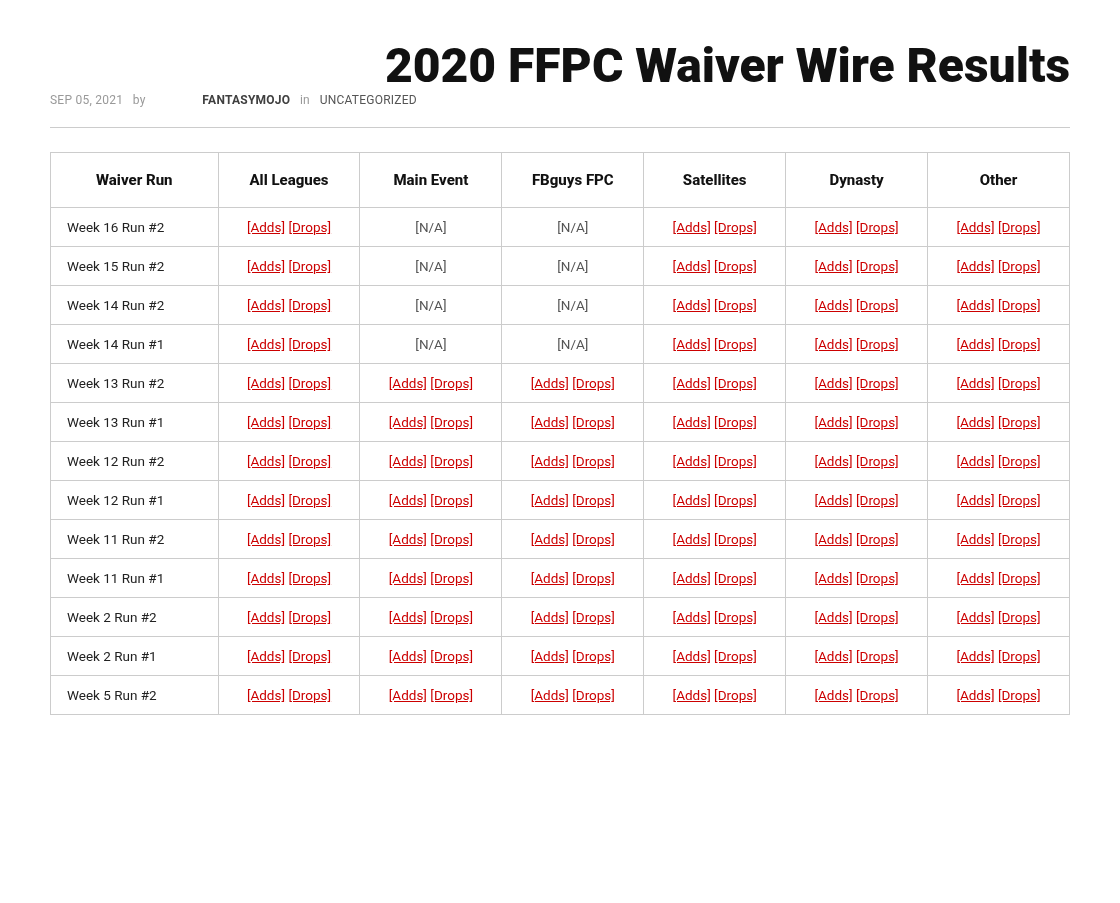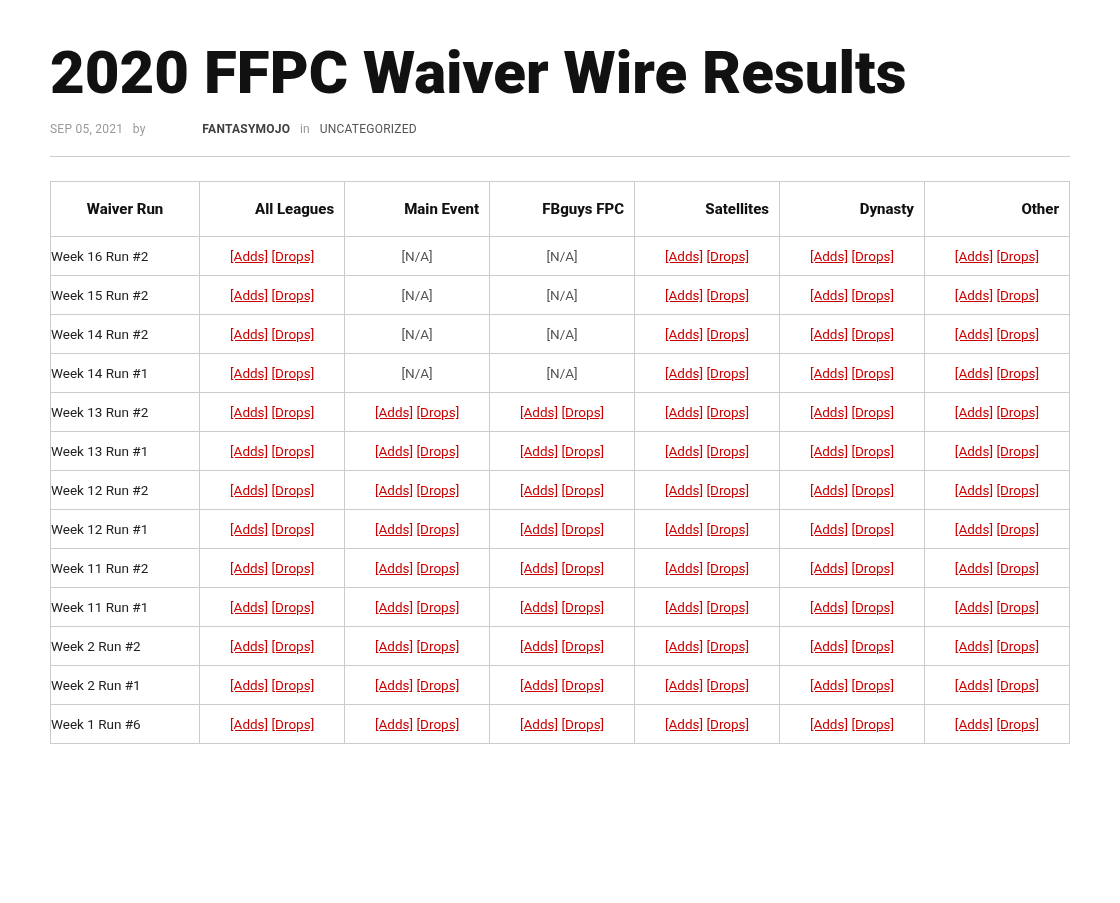--- a/index.html
+++ b/index.html
@@ -3,25 +3,26 @@
   <meta charset="utf-8">
   <style>
     * { box-sizing: border-box; margin: 0; padding: 0; }
     body {
       font-family: -apple-system, BlinkMacSystemFont, 'Segoe UI', Roboto, Helvetica, Arial, sans-serif;
       background: #fff;
       color: #333;
       padding: 40px 50px;
     }
     .page-title {
-      font-size: 60px;
+      font-size: 48px;
       font-weight: 900;
       color: #111;
       line-height: 1.1;
-      margin-bottom: 16px;
+      margin-bottom: 0;
+      text-align: right;
     }
     .meta {
       font-size: 12px;
       color: #999;
       margin-bottom: 20px;
       letter-spacing: 0.02em;
     }
     .meta .author {
       font-weight: 700;
       color: #404040;
@@ -39,39 +40,39 @@
       margin-bottom: 24px;
     }
     table {
       width: 100%;
       border-collapse: collapse;
       font-size: 14px;
     }
     th {
       font-weight: 800;
       font-size: 15px;
-      text-align: right;
+      text-align: center;
       padding: 18px 10px;
       border: 1px solid #ccc;
       background: #fff;
       color: #111;
     }
     th:first-child {
       text-align: center;
     }
     td {
       text-align: center;
       padding: 11px 10px;
       border: 1px solid #ccc;
       color: #333;
       font-size: 13.5px;
     }
     td:first-child {
       text-align: left;
-      padding-left: 0;
+      padding-left: 16px;
       color: #222;
     }
     .adds {
       color: #cc0000;
       cursor: pointer;
     }
     .drops {
       color: #cc0000;
       cursor: pointer;
     }
@@ -220,21 +221,21 @@
       <tr>
         <td>Week 2 Run #1</td>
         <td><a class="adds" href="#">[Adds]</a> <a class="drops" href="#">[Drops]</a></td>
         <td><a class="adds" href="#">[Adds]</a> <a class="drops" href="#">[Drops]</a></td>
         <td><a class="adds" href="#">[Adds]</a> <a class="drops" href="#">[Drops]</a></td>
         <td><a class="adds" href="#">[Adds]</a> <a class="drops" href="#">[Drops]</a></td>
         <td><a class="adds" href="#">[Adds]</a> <a class="drops" href="#">[Drops]</a></td>
         <td><a class="adds" href="#">[Adds]</a> <a class="drops" href="#">[Drops]</a></td>
       </tr>
       <tr>
-        <td>Week 1 Run #6</td>
+        <td>Week 5 Run #2</td>
         <td><a class="adds" href="#">[Adds]</a> <a class="drops" href="#">[Drops]</a></td>
         <td><a class="adds" href="#">[Adds]</a> <a class="drops" href="#">[Drops]</a></td>
         <td><a class="adds" href="#">[Adds]</a> <a class="drops" href="#">[Drops]</a></td>
         <td><a class="adds" href="#">[Adds]</a> <a class="drops" href="#">[Drops]</a></td>
         <td><a class="adds" href="#">[Adds]</a> <a class="drops" href="#">[Drops]</a></td>
         <td><a class="adds" href="#">[Adds]</a> <a class="drops" href="#">[Drops]</a></td>
       </tr>
     </tbody>
 </table>
 

